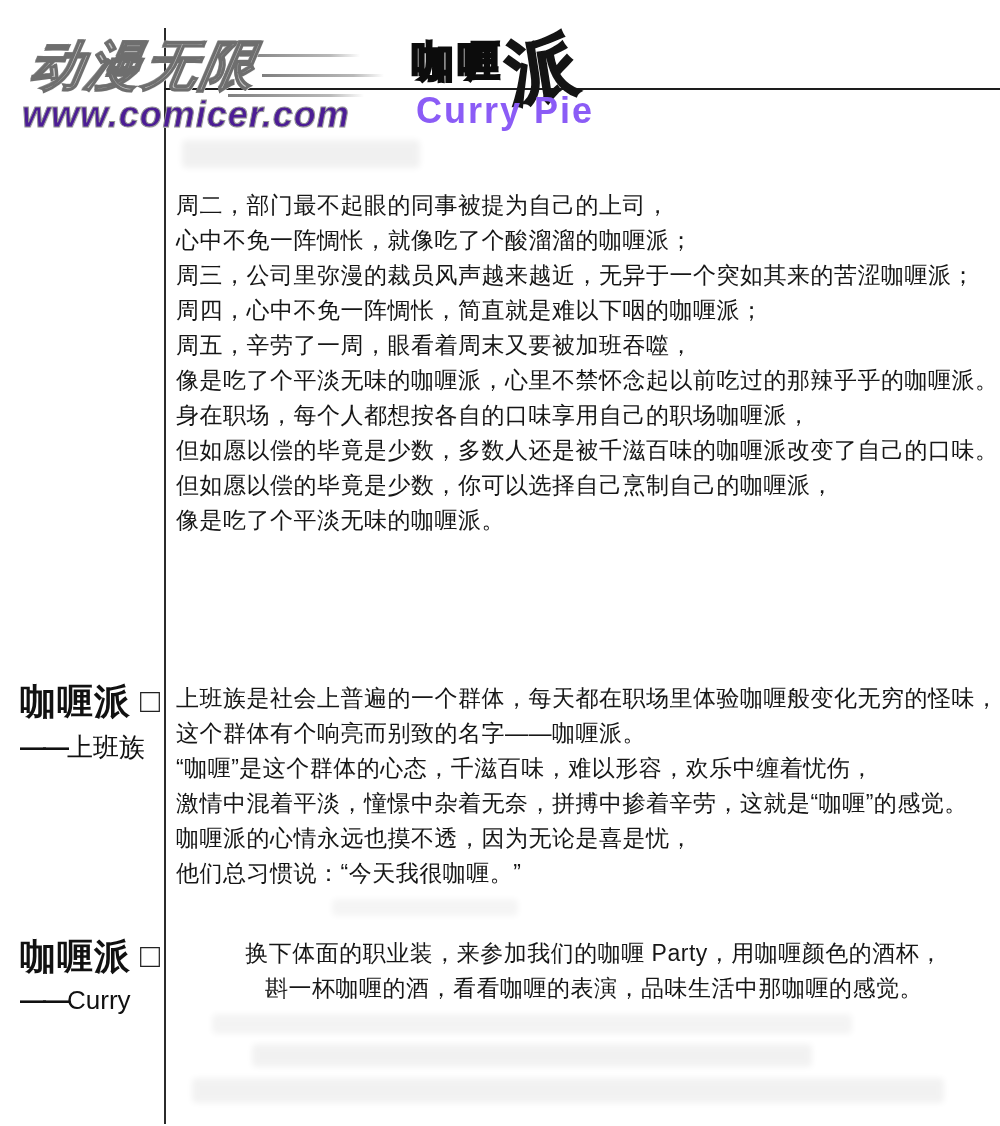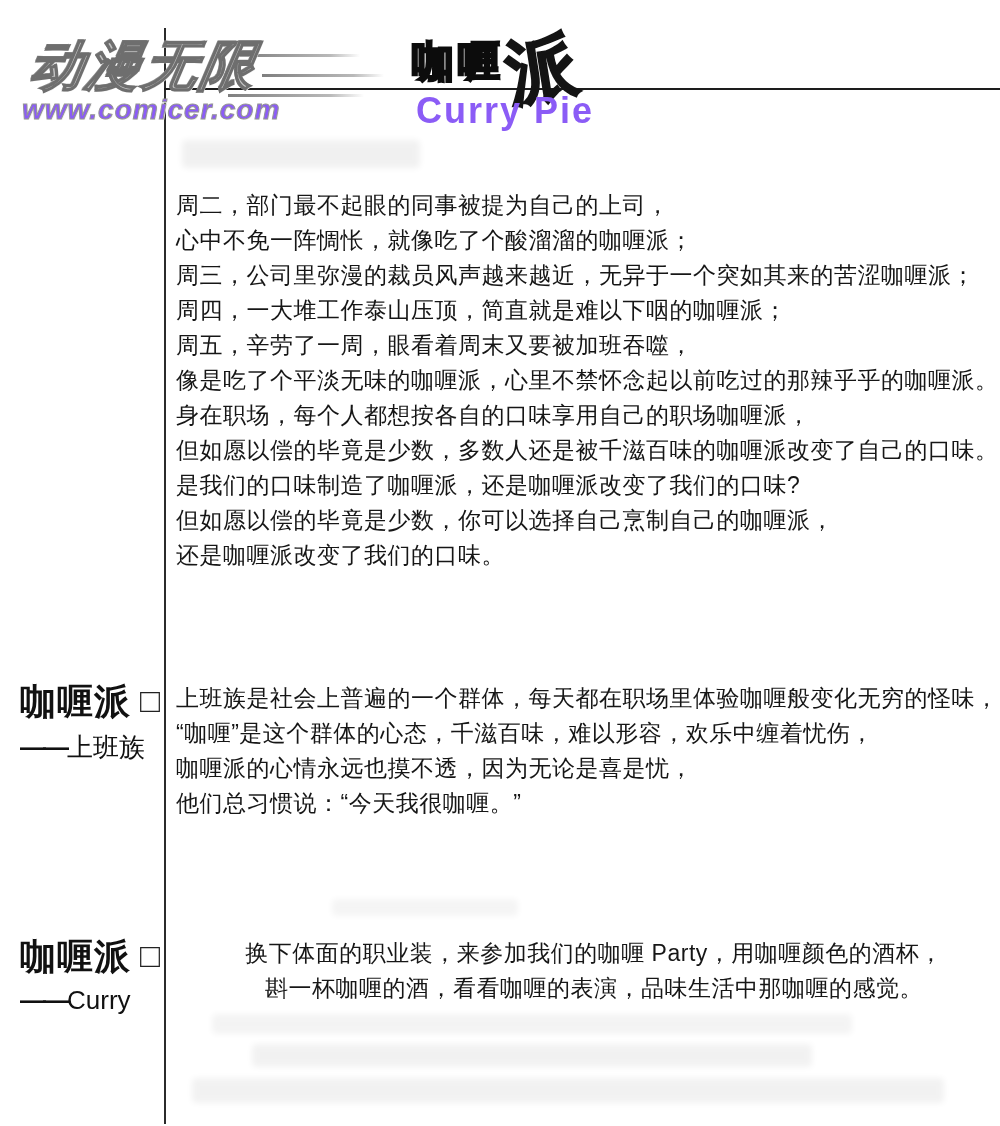--- a/index.html
+++ b/index.html
@@ -14,22 +14,22 @@
   
   .logo-title{
     position:absolute;left:30px;top:30px;
     font-size:54px;font-weight:900;font-style:italic;letter-spacing:3px;
     color:#c3c3c3;-webkit-text-stroke:1.5px #6e6e6e;
     text-shadow:1px 1px 0 #efefef,-1px -1px 0 #8f8f8f;
     transform:skewX(-10deg);white-space:nowrap;
   }
   .logo-url{
     position:absolute;left:22px;top:94px;
-    font-size:28px;font-weight:700;font-style:italic;letter-spacing:1px;
-    color:#8b5cf6;-webkit-text-stroke:1px #949494;
+    font-size:36px;font-weight:700;font-style:italic;letter-spacing:1px;
+    color:#4c1d95;-webkit-text-stroke:1px #949494;
     text-shadow:1px 1px 0 #f2f2f2;white-space:nowrap;
   }
   .streak{position:absolute;height:3px;background:linear-gradient(90deg,#7f7f7f 0%,#b9b9b9 75%,rgba(185,185,185,0) 100%);}
   .streak.s1{left:240px;top:54px;width:120px;}
   .streak.s2{left:262px;top:74px;width:122px;}
   .streak.s3{left:228px;top:94px;width:136px;}
 
   
   .title-zh{position:absolute;left:412px;top:22px;white-space:nowrap;}
   .title-zh .zh-main{
@@ -89,43 +89,44 @@
 
 <div class="title-zh">
   <span class="zh-main">咖喱</span><span class="zh-accent">派</span>
 </div>
 <div class="title-en">Curry Pie</div>
 
 <div class="intro textcol">
   <p>周二，部门最不起眼的同事被提为自己的上司，</p>
   <p>心中不免一阵惆怅，就像吃了个酸溜溜的咖喱派；</p>
   <p>周三，公司里弥漫的裁员风声越来越近，无异于一个突如其来的苦涩咖喱派；</p>
-  <p>周四，一大堆工作泰山压顶，简直就是难以下咽的咖喱派；</p>
+  <p>周四，心中不免一阵惆怅，简直就是难以下咽的咖喱派；</p>
   <p>周五，辛劳了一周，眼看着周末又要被加班吞噬，</p>
   <p>像是吃了个平淡无味的咖喱派，心里不禁怀念起以前吃过的那辣乎乎的咖喱派。</p>
   <p>身在职场，每个人都想按各自的口味享用自己的职场咖喱派，</p>
   <p>但如愿以偿的毕竟是少数，多数人还是被千滋百味的咖喱派改变了自己的口味。</p>
-  <p>是我们的口味制造了咖喱派，还是咖喱派改变了我们的口味?</p>
   <p>但如愿以偿的毕竟是少数，你可以选择自己烹制自己的咖喱派，</p>
-  <p>还是咖喱派改变了我们的口味。</p>
+  <p>像是吃了个平淡无味的咖喱派。</p>
 </div>
 
 <div class="sec-header sec1-header">
   <div class="sec-title-row">
     <span class="sec-title">咖喱派</span>
     <span class="sec-marker">□</span>
   </div>
   <div class="sec-sub">
     <span class="sec-dash">——</span>
     <span class="sec-label">上班族</span>
   </div>
 </div>
 <div class="sec1-body textcol">
   <p>上班族是社会上普遍的一个群体，每天都在职场里体验咖喱般变化无穷的怪味，</p>
+  <p>这个群体有个响亮而别致的名字——咖喱派。</p>
   <p>“咖喱”是这个群体的心态，千滋百味，难以形容，欢乐中缠着忧伤，</p>
+  <p>激情中混着平淡，憧憬中杂着无奈，拼搏中掺着辛劳，这就是“咖喱”的感觉。</p>
   <p>咖喱派的心情永远也摸不透，因为无论是喜是忧，</p>
   <p>他们总习惯说：“今天我很咖喱。”</p>
 </div>
 
 <div class="sec-header sec2-header">
   <div class="sec-title-row">
     <span class="sec-title">咖喱派</span>
     <span class="sec-marker">□</span>
   </div>
   <div class="sec-sub">

